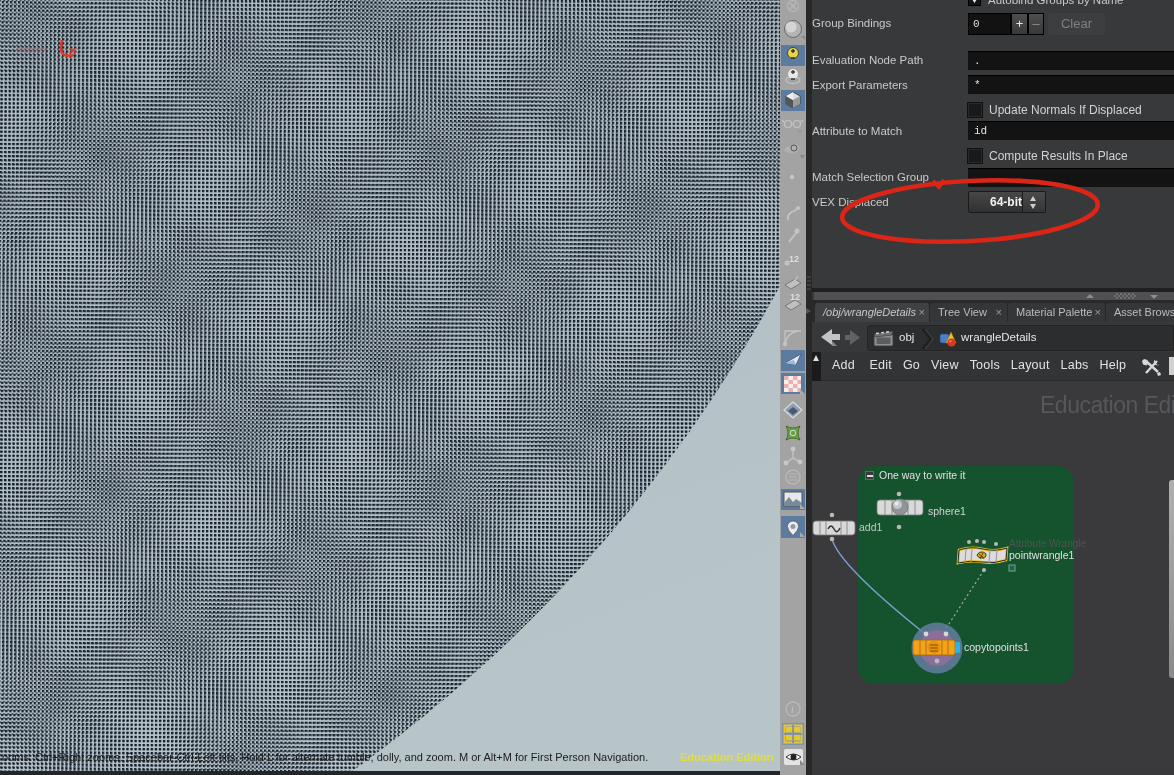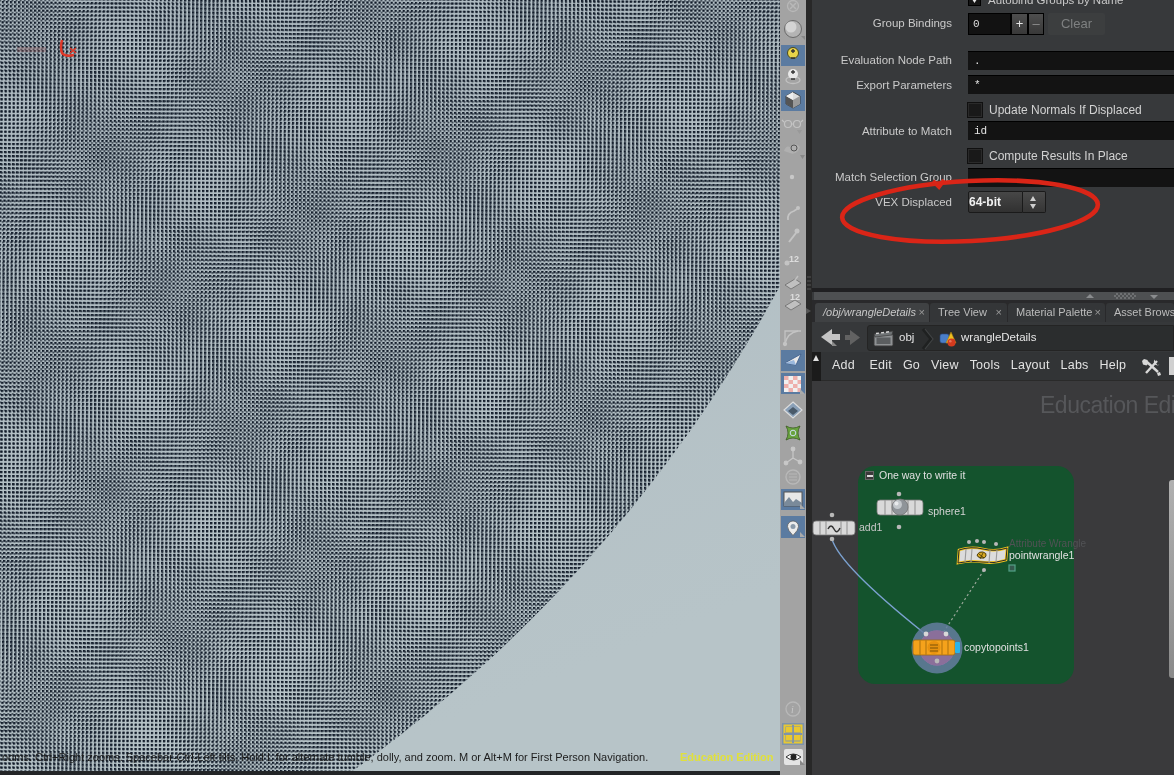--- a/index.html
+++ b/index.html
@@ -1,17 +1,17 @@
 <!DOCTYPE html>
 <html><head><meta charset="utf-8"><style>
 *{margin:0;padding:0;box-sizing:border-box}
 html,body{width:1174px;height:775px;overflow:hidden;background:#333537;font-family:"Liberation Sans",sans-serif}
 #root{position:relative;width:1174px;height:775px}
 .abs{position:absolute}
-.lbl{left:0;width:140px;text-align:right;font-size:11.5px;color:#c9c9c9;white-space:nowrap}
+.lbl{left:0;width:140px;font-size:11.5px;color:#c9c9c9;white-space:nowrap}
 .fld{left:156px;width:210px;height:19px;background:#131313;border-top:1px solid #000;color:#e4e4e4;font:11px "Liberation Mono",monospace;line-height:19px;padding-left:6px}
 .cb{left:156px;width:14px;height:14px;background:#191919;border:1px solid #2a2a2a;outline:1px solid #101010}
 .cbl{left:177px;font-size:12px;color:#d2d2d2}
 .tab{position:absolute;top:3px;height:19px;background:#343638;color:#bcbcbc;font-size:11px;line-height:18px;padding-left:8px;white-space:nowrap;overflow:hidden;border-radius:3px 3px 0 0}
 .tx{position:absolute;top:0;color:#9a9a9a;font-size:11px}
 </style></head>
 <body>
 <div id="root">
 
 <div class="abs" style="left:0;top:0;width:780px;height:690px;background:#b5c1c7">
@@ -190,21 +190,21 @@
   <div class="abs lbl" style="top:125px">Attribute to Match</div>
   <div class="abs fld" style="top:121px">id</div>
 
   <div class="abs cb" style="top:149px"></div>
   <div class="abs cbl" style="top:149px">Compute Results In Place</div>
 
   <div class="abs lbl" style="top:171px">Match Selection Group</div>
   <div class="abs fld" style="top:168px"></div>
 
   <div class="abs lbl" style="top:196px">VEX Displaced</div>
-  <div class="abs" style="left:156px;top:191px;width:55px;height:22px;background:linear-gradient(#474747,#313131);border:1px solid #1a1a1a;border-radius:2px 0 0 2px;color:#f2f2f2;font-size:12px;font-weight:bold;text-align:left;line-height:21px">64-bit</div>
+  <div class="abs" style="left:156px;top:191px;width:55px;height:22px;background:linear-gradient(#474747,#313131);border:1px solid #1a1a1a;border-radius:2px 0 0 2px;color:#f2f2f2;font-size:12px;font-weight:bold;text-align:right;line-height:21px">64-bit</div>
   <div class="abs" style="left:211px;top:191px;width:23px;height:22px;background:linear-gradient(#4b4b4b,#353535);border:1px solid #1a1a1a;border-left:none;border-radius:0 2px 2px 0">
     <div style="position:absolute;left:7px;top:4px;width:0;height:0;border:3.5px solid transparent;border-bottom:5px solid #cfcfcf;border-top:none"></div>
     <div style="position:absolute;left:7px;top:12px;width:0;height:0;border:3.5px solid transparent;border-top:5px solid #cfcfcf;border-bottom:none"></div>
   </div>
 
   <svg class="abs" style="left:0;top:160px" width="362" height="110" fill="none">
     <ellipse cx="158" cy="51" rx="128" ry="30" stroke="#da2517" stroke-width="4.6" transform="rotate(-3 158 51)"></ellipse>
     <path d="M121 21 L127 27 L132 20" fill="none" stroke="#da2517" stroke-width="4"></path>
   </svg>
 </div>

